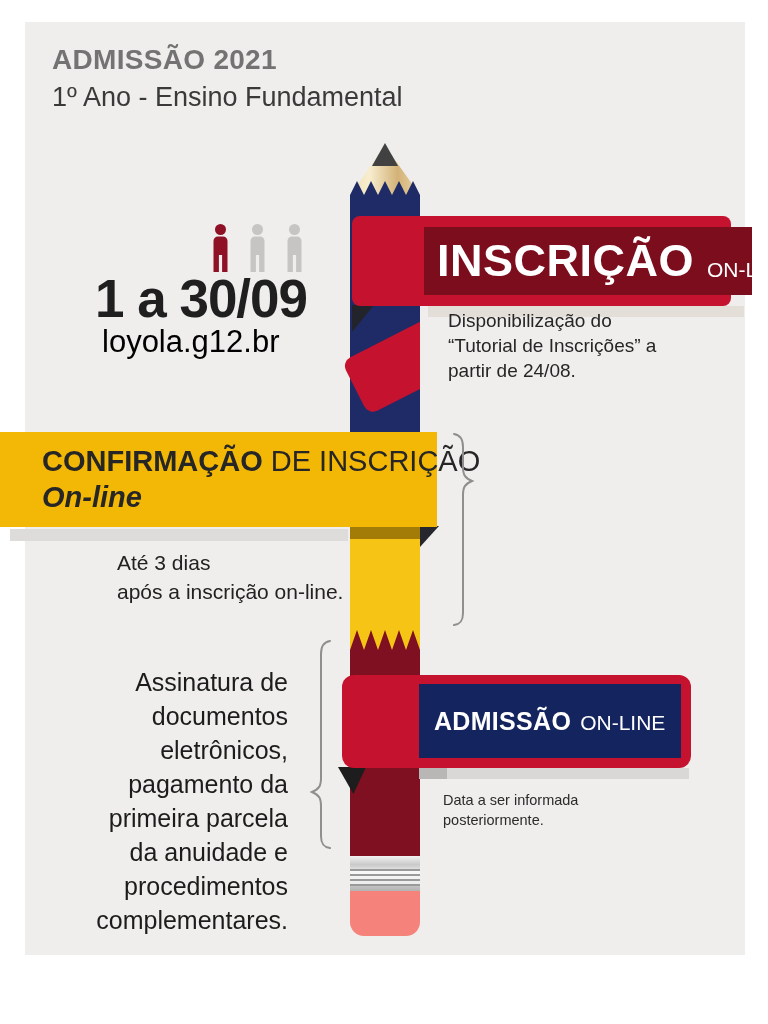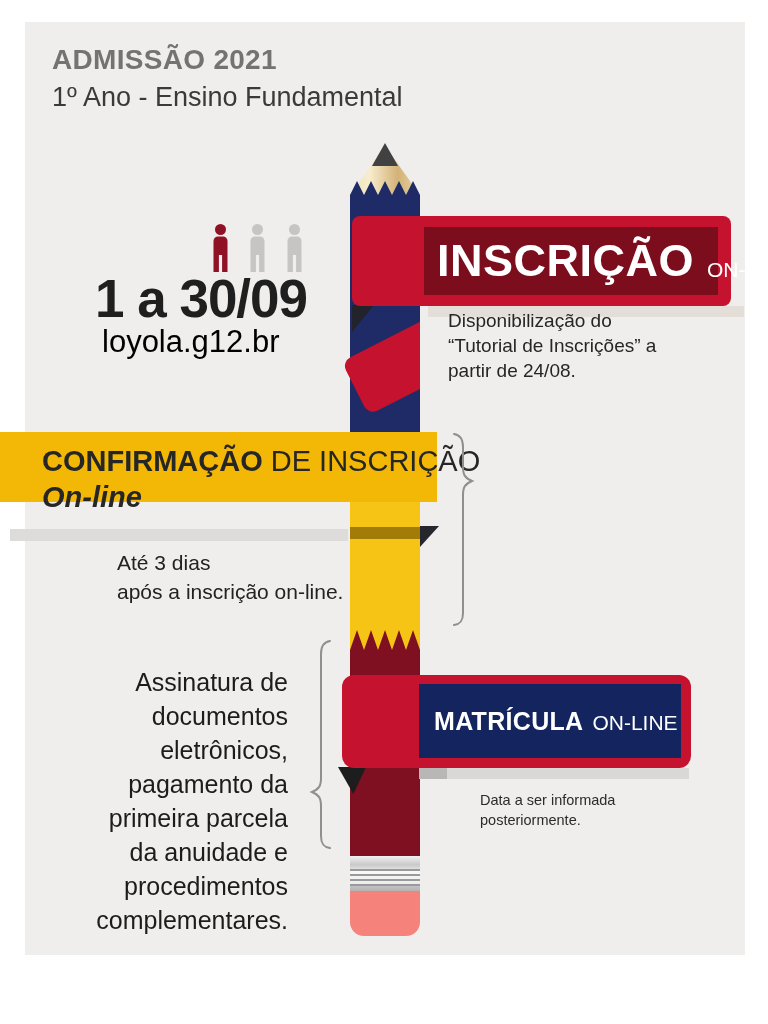--- a/index.html
+++ b/index.html
@@ -31,60 +31,60 @@
   .ferrule{left:350px;top:856px;width:70px;height:35px;
         background:linear-gradient(180deg,#F2F2F2 0%,#C9C9C9 25%,#EDEDED 45%,#B3B3B3 100%);}
   .ferrule::after{content:"";position:absolute;left:0;top:13px;width:100%;height:17px;
         background:repeating-linear-gradient(180deg,#9A9A9A 0 2px,rgba(255,255,255,.65) 2px 5px);}
   .eraser{left:350px;top:891px;width:70px;height:45px;background:var(--eraser);
         border-radius:0 0 14px 14px;}
 
   
   .insc-banner{left:352px;top:216px;width:379px;height:90px;background:var(--red);border-radius:8px;}
   .insc-fold{left:352px;top:305px;width:22px;height:27px;background:#23232b;clip-path:polygon(0 0,100% 0,0 100%);}
-  .insc-inner{left:424px;top:227px;width:294px;height:68px;background:var(--dark_red);
+  .insc-inner{left:424px;top:227px;width:328px;height:68px;background:var(--dark_red);
         display:flex;align-items:center;padding-left:13px;box-sizing:border-box;gap:13px;}
   .insc-title{font-size:45px;font-weight:800;color:#fff;letter-spacing:.5px;white-space:nowrap;}
   .insc-suffix{font-size:21px;font-weight:400;color:#fff;transform:translateY(9px);white-space:nowrap;}
   .insc-shadow{left:428px;top:306px;width:316px;height:11px;background:#E4DED8;}
   .insc-note{left:448px;top:308px;font-size:19px;line-height:25px;color:#262626;white-space:pre-line;}
 
   
   .spiral-clip{left:336px;top:306px;width:84px;height:134px;overflow:hidden;}
   .spiral{position:absolute;left:13px;top:27px;width:112px;height:60px;background:var(--red);
         border-radius:10px;transform:rotate(-27deg);}
 
   
   .people{left:208px;top:224px;display:flex;gap:12px;}
   .dates{left:95px;top:268px;font-size:53px;font-weight:700;color:#1f1f1f;letter-spacing:-1px;}
   .site{left:102px;top:324px;font-size:31px;font-weight:400;color:#000000;}
 
   
-  .conf-banner{left:0;top:432px;width:437px;height:70px;background:var(--yellow);
+  .conf-banner{left:0;top:432px;width:437px;height:95px;background:var(--yellow);
         box-sizing:border-box;padding:13px 0 0 42px;}
   .conf-line1{font-size:29px;color:#262626;white-space:nowrap;}
   .conf-line1 .b{font-weight:800;}
   .conf-line2{font-size:29px;font-weight:800;font-style:italic;color:#262626;margin-top:3px;}
   .conf-foldstrip{left:350px;top:527px;width:70px;height:12px;background:#A37C07;}
   .conf-foldtri{left:420px;top:526px;width:19px;height:21px;background:#26262e;clip-path:polygon(0 0,100% 0,0 100%);}
   .conf-shadow{left:10px;top:529px;width:338px;height:12px;background:#DDDCDA;}
   .conf-deadline{left:117px;top:548px;font-size:21px;line-height:29px;color:#222;white-space:pre-line;}
   .brace-r{left:446px;top:430px;}
   .conf-detail{left:497px;top:437px;font-size:26px;line-height:33px;color:#1c1c1c;white-space:pre-line;}
 
   
   .mat-banner{left:342px;top:675px;width:349px;height:93px;background:var(--red);border-radius:12px;}
   .mat-inner{left:419px;top:684px;width:262px;height:74px;background:var(--navy_dark);
         display:flex;align-items:center;padding-left:15px;box-sizing:border-box;gap:9px;}
   .mat-title{font-size:25px;font-weight:800;color:#fff;letter-spacing:.3px;white-space:nowrap;}
   .mat-suffix{font-size:21px;font-weight:400;color:#fff;transform:translateY(2px);white-space:nowrap;}
   .mat-fold{left:338px;top:767px;width:28px;height:27px;background:#1d1d1d;clip-path:polygon(0 0,100% 0,55% 100%);}
   .mat-shadow{left:419px;top:768px;width:270px;height:11px;background:#D9D8D6;}
   .mat-shadow::before{content:"";position:absolute;left:0;top:0;width:28px;height:11px;background:#B8B7B5;}
-  .mat-note{left:443px;top:790px;font-size:14.5px;line-height:20px;color:#2b2b2b;white-space:pre-line;margin-left:37px;}
+  .mat-note{left:443px;top:790px;font-size:14.5px;line-height:20px;color:#2b2b2b;white-space:pre-line;}
   .brace-l{left:296px;top:637px;}
   .mat-detail{left:40px;top:637px;width:248px;font-size:25px;line-height:34px;color:#1c1c1c;
         text-align:right;white-space:pre-line;margin-top:28px;}
 
   svg.brace path{fill:none;stroke:#8f8f8f;stroke-width:2;stroke-linecap:round;}
 </style>
 </head>
 <body>
 
 <div class="canvas">
@@ -144,21 +144,21 @@
 após a inscrição on-line.</div>
 
   <svg class="abs brace brace-r" width="38" height="198" viewBox="0 0 38 198">
     <path d="M8,4 C15,5 17,10 17,17 L17,37 C17,45 19,48 26,51 C19,54 17,57 17,65 L17,183 C17,190 15,194 8,195"></path>
   </svg>
 
   <div class="abs mat-fold"></div>
   <div class="abs mat-banner"></div>
   <div class="abs mat-shadow"></div>
   <div class="abs mat-inner">
-    <span class="mat-title">MATRÍCULA</span>
+    <span class="mat-title">ADMISSÃO</span>
     <span class="mat-suffix">ON-LINE</span>
   </div>
   <div class="abs mat-note">Data a ser informada
 posteriormente.</div>
 
   <svg class="abs brace brace-l" width="42" height="215" viewBox="0 0 42 215">
     <path d="M34,4 C27,5 25,10 25,17 L25,141 C25,149 23,152 16,155 C23,158 25,161 25,169 L25,199 C25,206 27,210 34,211"></path>
   </svg>
   <div class="abs mat-detail">Assinatura de
 documentos

